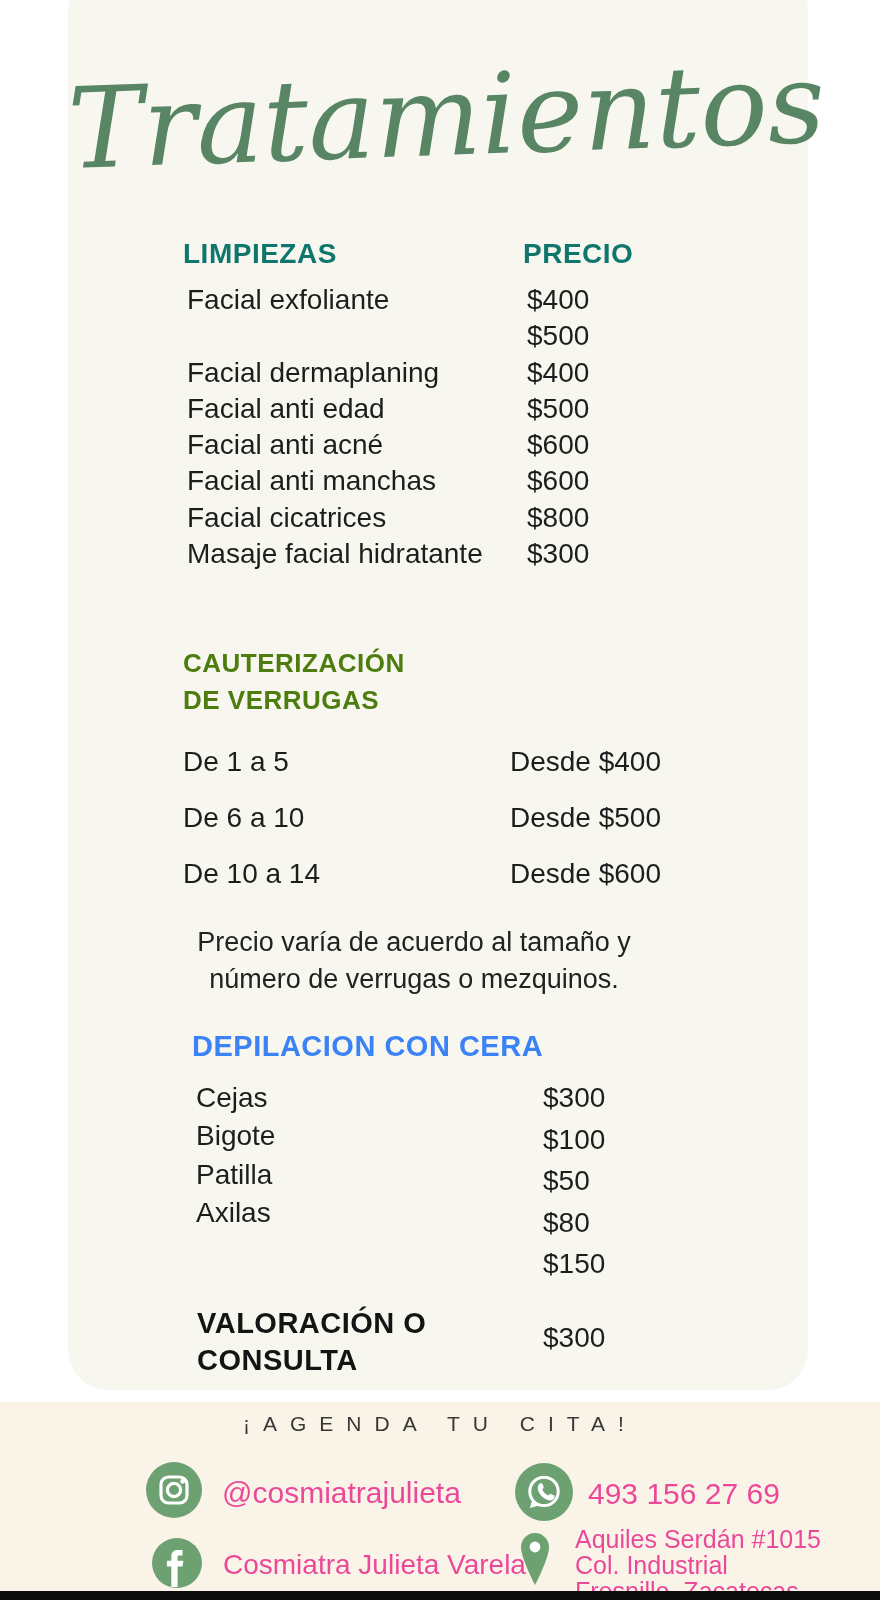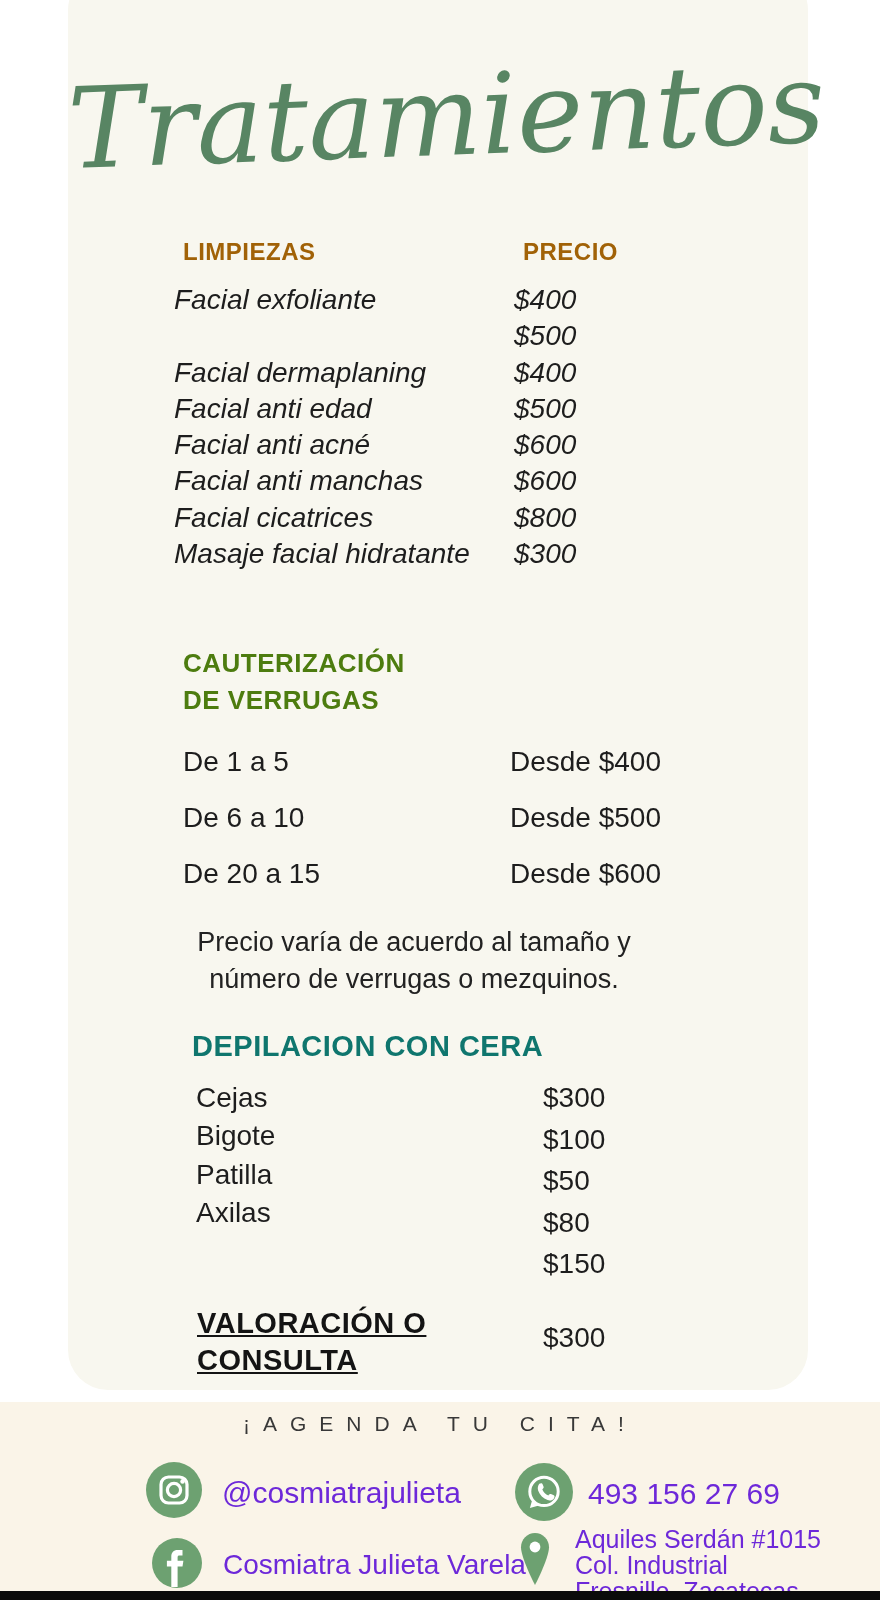--- a/index.html
+++ b/index.html
@@ -12,48 +12,48 @@
   .card{
     position:absolute;left:68px;top:-30px;width:740px;height:1420px;
     background:#f8f7ef;border-radius:40px;
   }
   .title{
     position:absolute;left:68px;top:26px;width:740px;text-align:center;
     font-family:"DejaVu Serif",serif;font-style:italic;
     font-size:112px;line-height:180px;color:#588563;
     transform:rotate(-2deg);white-space:nowrap;
   }
-  .sec-header{font-weight:700;font-size:24px;letter-spacing:.5px;color:#a16207;}
+  .sec-header{font-weight:700;font-size:28px;letter-spacing:.5px;color:#0f766e;}
   .limp-header{position:absolute;left:183px;top:238px;width:620px;}
   .limp-header .price-h{position:absolute;left:340px;top:0;}
-  .limp-rows{position:absolute;left:174px;top:284px;width:600px;font-style:italic;}
+  .limp-rows{position:absolute;left:187px;top:284px;width:600px;}
   .row{position:relative;height:36.3px;font-size:28px;color:#1d1d1d;}
   .row .price{position:absolute;left:340px;top:0;}
   .caut-header{position:absolute;left:183px;top:645px;font-weight:700;
     font-size:26px;line-height:37px;letter-spacing:.5px;color:#4d7c0f;}
   .caut-rows{position:absolute;left:183px;top:746px;width:620px;}
   .caut-rows .row{height:56px;}
   .caut-rows .row .price{left:327px;}
   .note{position:absolute;left:68px;top:924px;width:692px;text-align:center;
     font-size:27px;line-height:37px;color:#222;}
   .dep-header{position:absolute;left:192px;top:1030px;font-weight:700;
-    font-size:29px;letter-spacing:.5px;color:#0f766e;text-align:right;}
+    font-size:29px;letter-spacing:.5px;color:#3b82f6;text-align:right;}
   .dep-labels{position:absolute;left:196px;top:1082px;font-size:28px;}
   .dep-labels div{height:38.4px;}
   .dep-prices{position:absolute;left:543px;top:1082px;font-size:28px;}
   .dep-prices div{height:41.5px;}
   .val-header{position:absolute;left:197px;top:1305px;font-weight:700;
-    font-size:29px;line-height:37px;letter-spacing:.5px;color:#141414;text-decoration:underline;}
+    font-size:29px;line-height:37px;letter-spacing:.5px;color:#141414;}
   .val-price{position:absolute;left:543px;top:1322px;font-size:28px;}
   .footer-band{position:absolute;left:0;top:1402px;width:880px;height:198px;
     background:#faf4e8;}
   .cta{position:absolute;left:0;top:1412px;width:880px;text-align:center;
     font-size:21px;letter-spacing:13px;color:#383838;font-weight:400;}
   .icon{position:absolute;}
-  .gray-text{position:absolute;color:#6d28d9;}
+  .gray-text{position:absolute;color:#ec4899;}
   .ig-handle{left:222px;top:1476px;font-size:30px;}
   .wa-number{left:588px;top:1477px;font-size:30px;text-align:right;}
   .fb-name{left:223px;top:1549px;font-size:28px;}
   .address{left:575px;top:1526px;font-size:25px;line-height:26px;}
   .bottom-bar{position:absolute;left:0;top:1591px;width:880px;height:9px;
     background:#0b0b0b;}
 </style>
 </head>
 <body>
 
@@ -76,21 +76,21 @@
   <div class="row"><span>Masaje facial hidratante</span><span class="price">$300</span></div>
 </div>
 
 <div class="caut-header">
   <div>CAUTERIZACIÓN</div>
   <div>DE VERRUGAS</div>
 </div>
 <div class="caut-rows">
   <div class="row"><span>De 1 a 5</span><span class="price">Desde $400</span></div>
   <div class="row"><span>De 6 a 10</span><span class="price">Desde $500</span></div>
-  <div class="row"><span>De 20 a 15</span><span class="price">Desde $600</span></div>
+  <div class="row"><span>De 10 a 14</span><span class="price">Desde $600</span></div>
 </div>
 <div class="note">
   <div>Precio varía de acuerdo al tamaño y</div>
   <div>número de verrugas o mezquinos.</div>
 </div>
 
 <div class="dep-header">DEPILACION CON CERA</div>
 <div class="dep-labels">
   <div>Cejas</div>
   <div>Bigote</div>

